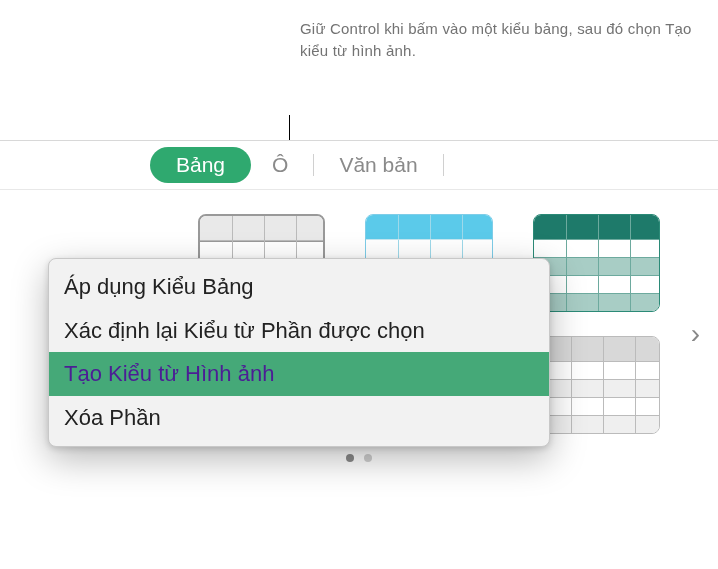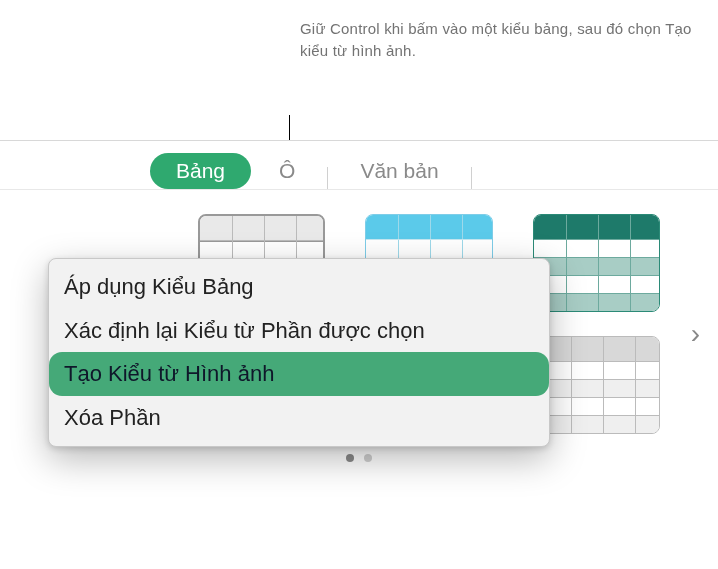--- a/index.html
+++ b/index.html
@@ -32,24 +32,24 @@
       position: absolute;
       top: 140px;
       left: 0;
       right: 0;
       bottom: 0;
       border-top: 1px solid #d8d8d8;
       background: #fff;
     }
     .tabs {
       display: flex;
-      align-items: flex-end;
+      align-items: center;
       height: 48px;
       padding: 0 10px 0 150px;
-      gap: 8px;
+      gap: 1px;
     }
     .tab {
       font-size: 21px;
       color: #8a8a8a;
       padding: 6px 20px;
       cursor: pointer;
       position: relative;
     }
     .tab.active {
       background: #2fa96f;
@@ -183,22 +183,21 @@
     }
     .menu-item {
       font-size: 22px;
       color: #222;
       padding: 7px 15px;
       cursor: pointer;
       line-height: 1.35;
     }
     .menu-item.highlighted {
       background: #45a978;
-      color: #0f172a;
-      border-radius: 13px;
+      color: #4c1d95;
     }
     .pager {
       position: absolute;
       bottom: 16px;
       left: 50%;
       transform: translateX(-50%);
       display: flex;
       gap: 10px;
     }
     .dot {

